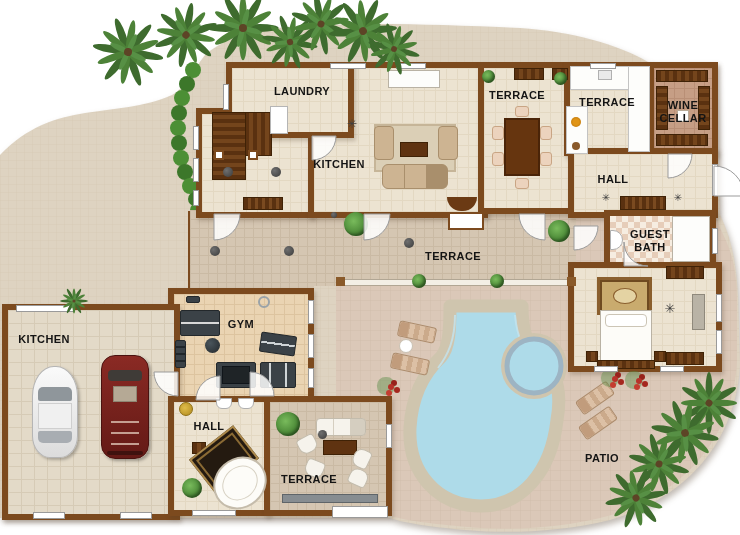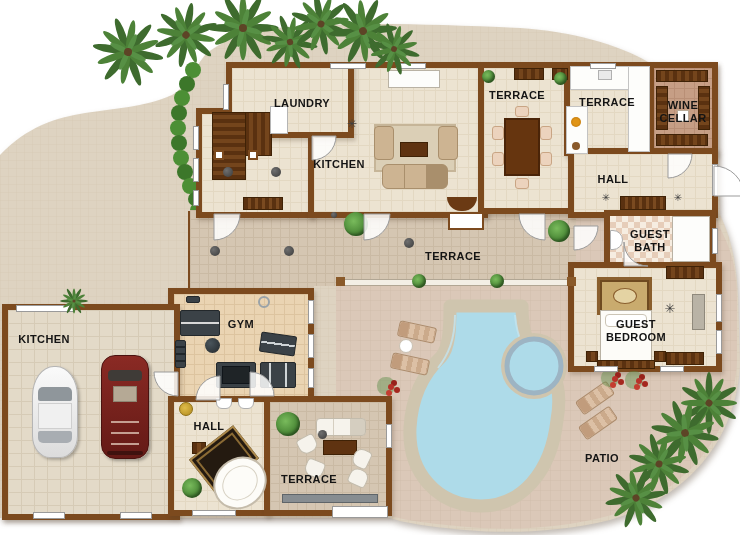--- a/index.html
+++ b/index.html
@@ -308,28 +308,27 @@
       <use href="#palmT" transform="translate(363,31) scale(1.1) rotate(55)"></use>
       <use href="#palmT" transform="translate(394,49) scale(0.85) rotate(15)"></use>
       <use href="#palmT" transform="translate(74,301) scale(0.45)"></use>
       <use href="#palmT" transform="translate(709,403) rotate(30)"></use>
       <use href="#palmT" transform="translate(685,433) scale(1.1) rotate(70)"></use>
       <use href="#palmT" transform="translate(659,464) rotate(15)"></use>
       <use href="#palmT" transform="translate(636,498) rotate(50)"></use>
     </g>
   </svg>
 
-  <span class="lbl" style="left:302px;top:104px">LAUNDRY</span>
+  <span class="lbl" style="left:302px;top:92px">LAUNDRY</span>
   <span class="lbl" style="left:339px;top:165px">KITCHEN</span>
   <span class="lbl" style="left:517px;top:96px">TERRACE</span>
   <span class="lbl" style="left:607px;top:103px">TERRACE</span>
   <span class="lbl" style="left:683px;top:112px;width:58px">WINE CELLAR</span>
   <span class="lbl" style="left:613px;top:180px">HALL</span>
   <span class="lbl" style="left:650px;top:241px;width:48px">GUEST BATH</span>
-  <span class="lbl" style="left:636px;top:331px;width:80px">GUEST BEDROOM</span>
   <span class="lbl" style="left:453px;top:257px">TERRACE</span>
   <span class="lbl" style="left:241px;top:325px">GYM</span>
   <span class="lbl" style="left:44px;top:340px">KITCHEN</span>
   <span class="lbl" style="left:209px;top:427px">HALL</span>
   <span class="lbl" style="left:309px;top:480px">TERRACE</span>
   <span class="lbl" style="left:602px;top:459px">PATIO</span>
 
 </div>
 
 </body></html>

